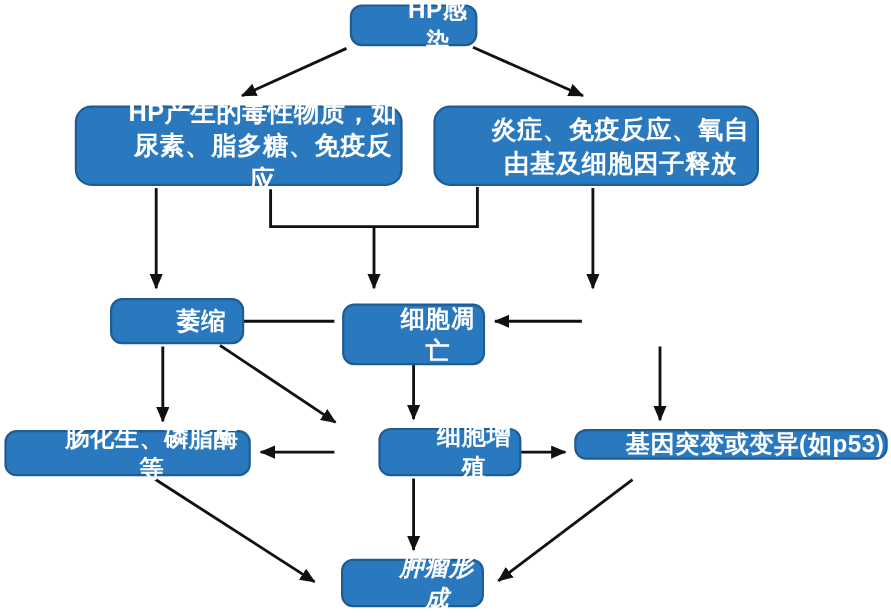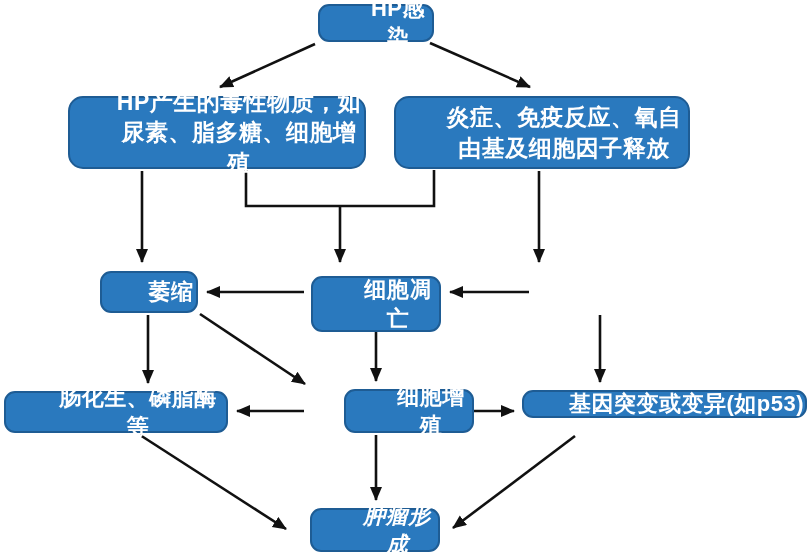--- a/index.html
+++ b/index.html
@@ -25,21 +25,21 @@
     line-height:1.32;
     letter-spacing:0.5px;
     padding-left:44px;
   }
   .node.big{border-radius:15px;font-size:23px;}
   .node.small{font-size:22px;}
   
   #n-hp           {left:318px;top:4px;  width:116px;height:38px;}
   #n-toxins       {left:68px; top:96px; width:298px;height:73px;}
   #n-inflammation {left:394px;top:96px; width:296px;height:73px;}
-  #n-atrophy      {left:100px;top:271px;width:98px; height:42px;}
+  #n-atrophy      {left:100px;top:271px;width:122px; height:42px;}
   #n-apoptosis    {left:311px;top:276px;width:130px;height:56px;}
   #n-dna          {left:536px;top:271px;width:118px;height:42px;}
   #n-metaplasia   {left:4px;  top:391px;width:224px;height:42px;}
   #n-proliferation{left:311px;top:389px;width:130px;height:44px;margin-left:33px;}
   #n-mutation     {left:522px;top:390px;width:285px;height:28px;}
   #n-tumor        {left:310px;top:508px;width:130px;height:44px;font-style:italic;}
   .edge{stroke:#111111;stroke-width:2.6;fill:none;}
 </style>
 </head>
 <body>
@@ -71,21 +71,21 @@
     <line class="edge" x1="304" y1="411" x2="237" y2="411" marker-end="url(#ah)"></line>
     <line class="edge" x1="450" y1="411" x2="514" y2="411" marker-start="url(#ahs)" marker-end="url(#ah)"></line>
     <line class="edge" x1="140" y1="435" x2="286" y2="529" marker-end="url(#ah)"></line>
     <line class="edge" x1="376" y1="435" x2="376" y2="500" marker-end="url(#ah)"></line>
     <line class="edge" x1="575" y1="436" x2="453" y2="528" marker-end="url(#ah)"></line>
   </svg>
 
   <div class="node small" id="n-hp">HP感染</div>
 
   <div class="node big" id="n-toxins">HP产生的毒性物质，如
-尿素、脂多糖、细胞增殖</div>
+尿素、脂多糖、免疫反应</div>
 
   <div class="node big" id="n-inflammation">炎症、免疫反应、氧自
 由基及细胞因子释放</div>
 
   <div class="node small" id="n-atrophy">萎缩</div>
 
   <div class="node small" id="n-apoptosis">细胞凋亡</div>
 
 
   <div class="node small" id="n-metaplasia">肠化生、磷脂酶等</div>

